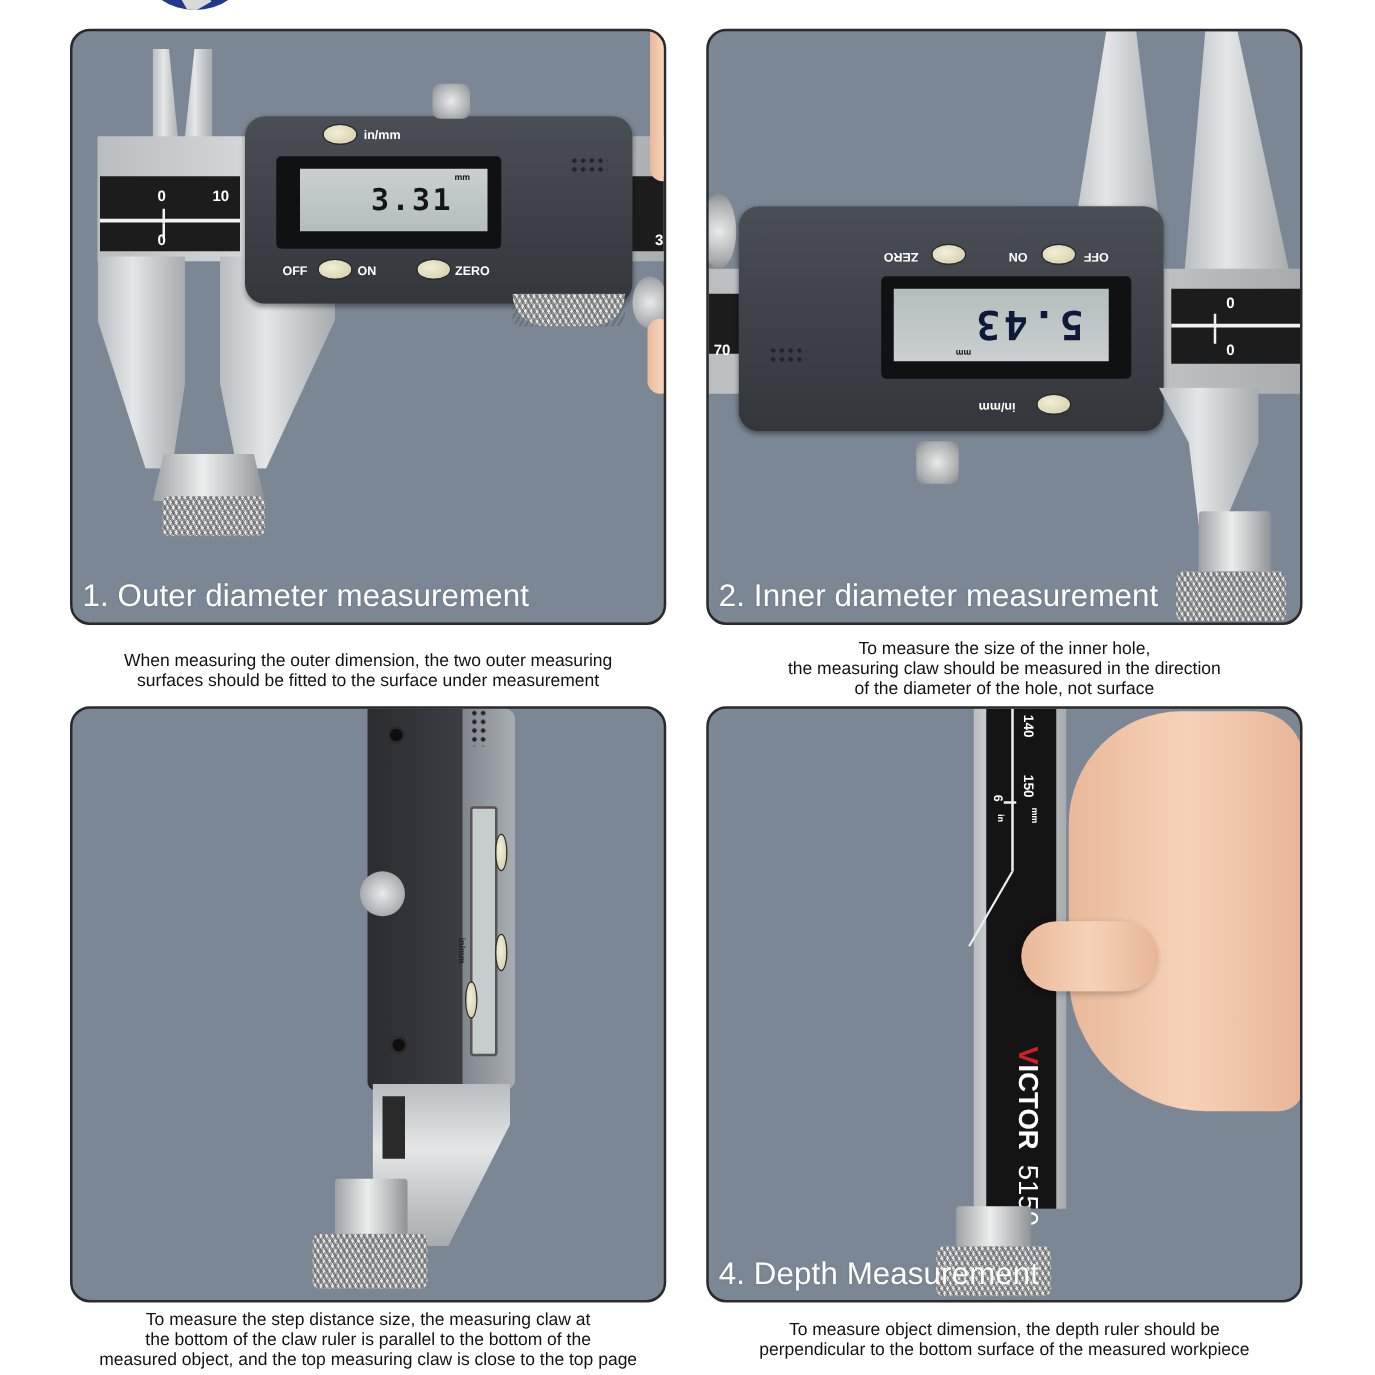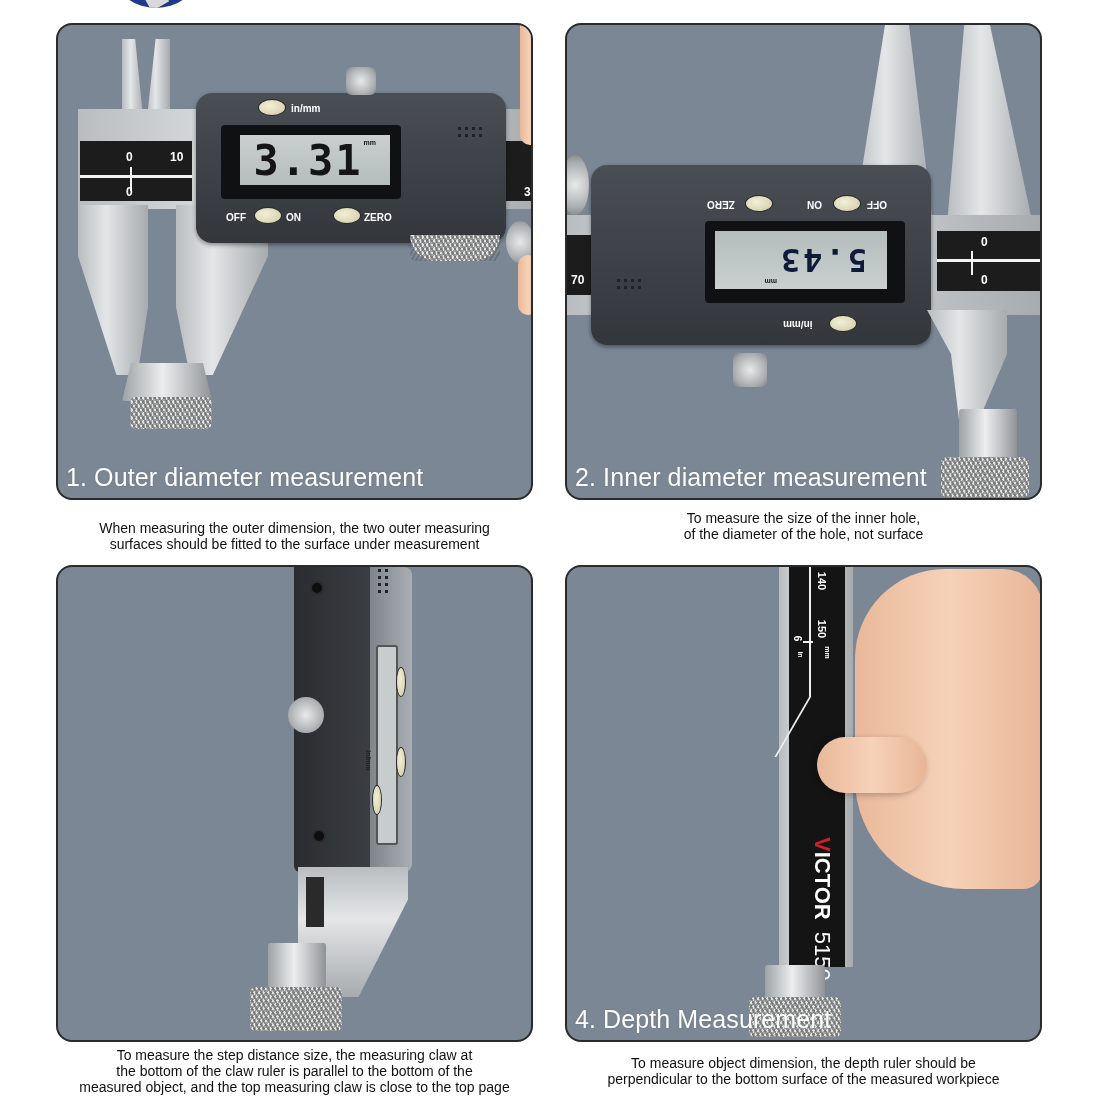--- a/index.html
+++ b/index.html
@@ -108,21 +108,21 @@
   </div>
   <div class="steel" style="position:absolute;left:20px;top:180px;width:70px;height:170px;clip-path:polygon(0 0,100% 0,100% 60%,85% 100%,55% 100%,0 30%);"></div>
   <div class="steel" style="position:absolute;left:118px;top:180px;width:92px;height:170px;clip-path:polygon(0 0,100% 0,100% 30%,40% 100%,15% 100%,0 60%);"></div>
 
   <div class="body-housing" style="left:138px;top:68px;width:310px;height:150px;"></div>
   <div class="thumbwheel" style="left:288px;top:42px;width:30px;height:28px;border-radius:6px;"></div>
   <div class="btn" style="left:200px;top:74px;"></div>
   <span class="btn-label" style="left:233px;top:78px;">in/mm</span>
   <div class="lcd-frame" style="left:163px;top:100px;width:180px;height:74px;"></div>
   <div class="lcd" style="left:182px;top:110px;width:150px;height:50px;padding-right:14px;">
-    <span style="font-size:42px;letter-spacing:2px;">3.31</span>
+    <span style="font-size:24px;letter-spacing:2px;">3.31</span>
     <span class="unit-mm">mm</span>
   </div>
   <span class="btn-label" style="left:168px;top:187px;">OFF</span>
   <div class="btn" style="left:196px;top:182px;"></div>
   <span class="btn-label" style="left:228px;top:187px;">ON</span>
   <div class="btn" style="left:275px;top:182px;"></div>
   <span class="btn-label" style="left:306px;top:187px;">ZERO</span>
   <div style="position:absolute;left:398px;top:100px;width:30px;height:14px;background:radial-gradient(circle,#202226 1.5px,transparent 2px) 0 0/7px 7px;"></div>
   <div class="knurl" style="left:352px;top:210px;width:90px;height:26px;border-radius:0 0 40px 40px;"></div>
   <div class="thumbwheel" style="left:448px;top:196px;width:28px;height:42px;"></div>
@@ -143,21 +143,21 @@
   <div class="steel" style="position:absolute;left:286px;top:0px;width:80px;height:200px;clip-path:polygon(40% 0,70% 0,100% 100%,0 100%);"></div>
   <div class="steel" style="position:absolute;left:380px;top:0px;width:86px;height:200px;clip-path:polygon(20% 0,50% 0,100% 100%,0 100%);"></div>
   <div class="steel" style="position:absolute;left:0px;top:190px;width:475px;height:100px;"></div>
   <div class="scale" style="left:370px;top:206px;width:105px;height:60px;">
     <span class="num" style="left:44px;top:4px;">0</span>
     <div class="tick" style="left:34px;top:20px;"></div>
     <div class="line" style="top:28px;"></div>
     <div class="tick" style="left:34px;top:32px;"></div>
     <span class="num" style="left:44px;top:42px;">0</span>
   </div>
-  <div class="scale" style="left:0px;top:210px;width:26px;height:60px;">
+  <div class="scale" style="left:0px;top:210px;width:26px;height:48px;">
     <span class="num" style="left:4px;top:38px;">70</span>
   </div>
   <div class="thumbwheel" style="left:-6px;top:130px;width:28px;height:60px;"></div>
 
   <div class="body-housing" style="left:24px;top:140px;width:340px;height:180px;"></div>
   <div class="btn" style="left:178px;top:170px;"></div>
   <span class="btn-label" style="left:140px;top:174px;transform:rotate(180deg);">ZERO</span>
   <span class="btn-label" style="left:240px;top:174px;transform:rotate(180deg);">ON</span>
   <div class="btn" style="left:266px;top:170px;"></div>
   <span class="btn-label" style="left:300px;top:174px;transform:rotate(180deg);">OFF</span>
@@ -171,20 +171,21 @@
   <div style="position:absolute;left:48px;top:252px;width:30px;height:14px;background:radial-gradient(circle,#202226 1.5px,transparent 2px) 0 0/7px 7px;"></div>
   <div class="thumbwheel" style="left:166px;top:328px;width:34px;height:34px;border-radius:6px;"></div>
   <div class="steel" style="position:absolute;left:360px;top:285px;width:80px;height:110px;clip-path:polygon(0 0,100% 0,100% 40%,65% 100%,40% 100%,30% 40%);"></div>
   <div class="nut" style="left:392px;top:384px;width:58px;height:60px;"></div>
   <div class="knurl" style="left:374px;top:432px;width:88px;height:40px;"></div>
 
   <span class="panel-label">2. Inner diameter measurement</span>
 </div>
 <div class="caption" id="c2">
   <div>To measure the size of the inner hole,</div>
+  <div>the measuring claw should be measured in the direction</div>
   <div>of the diameter of the hole, not surface</div>
 </div>
 
 <div class="panel" id="p3">
   <div style="position:absolute;left:236px;top:0px;width:80px;height:305px;background:linear-gradient(90deg,#2a2c30,#3b3e43);border-radius:0 0 6px 6px;"></div>
   <div style="position:absolute;left:312px;top:0px;width:42px;height:305px;background:linear-gradient(90deg,#7f858b,#a9aeb2);border-radius:0 8px 8px 0;"></div>
   <div style="position:absolute;left:318px;top:78px;width:22px;height:200px;background:#c7cdcd;border:2px solid #555;border-radius:3px;"></div>
   <div class="btn" style="left:338px;top:100px;width:10px;height:30px;"></div>
   <div class="btn" style="left:338px;top:180px;width:10px;height:30px;"></div>
   <div class="btn" style="left:314px;top:218px;width:10px;height:30px;"></div>

